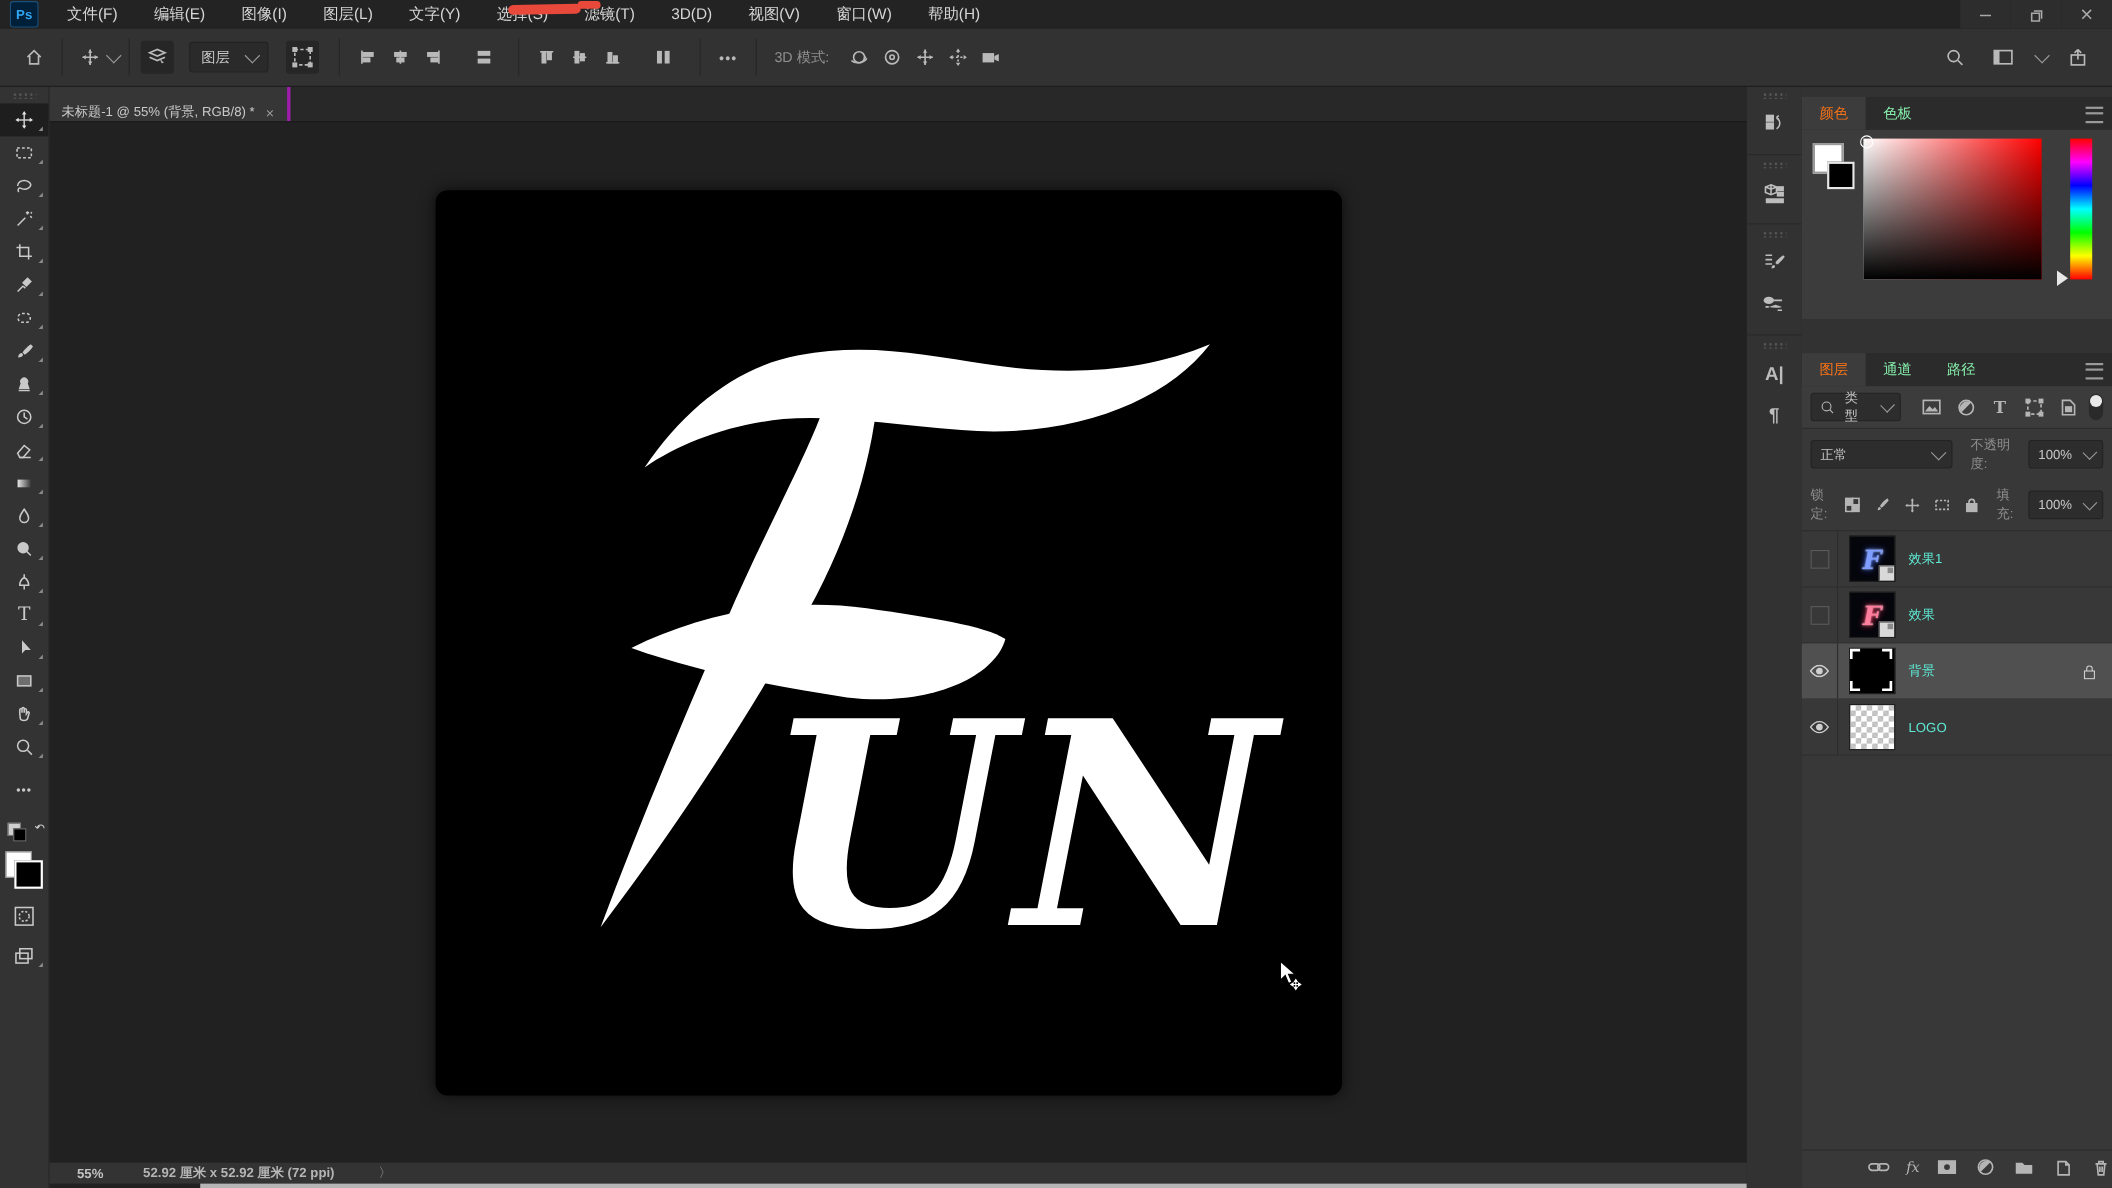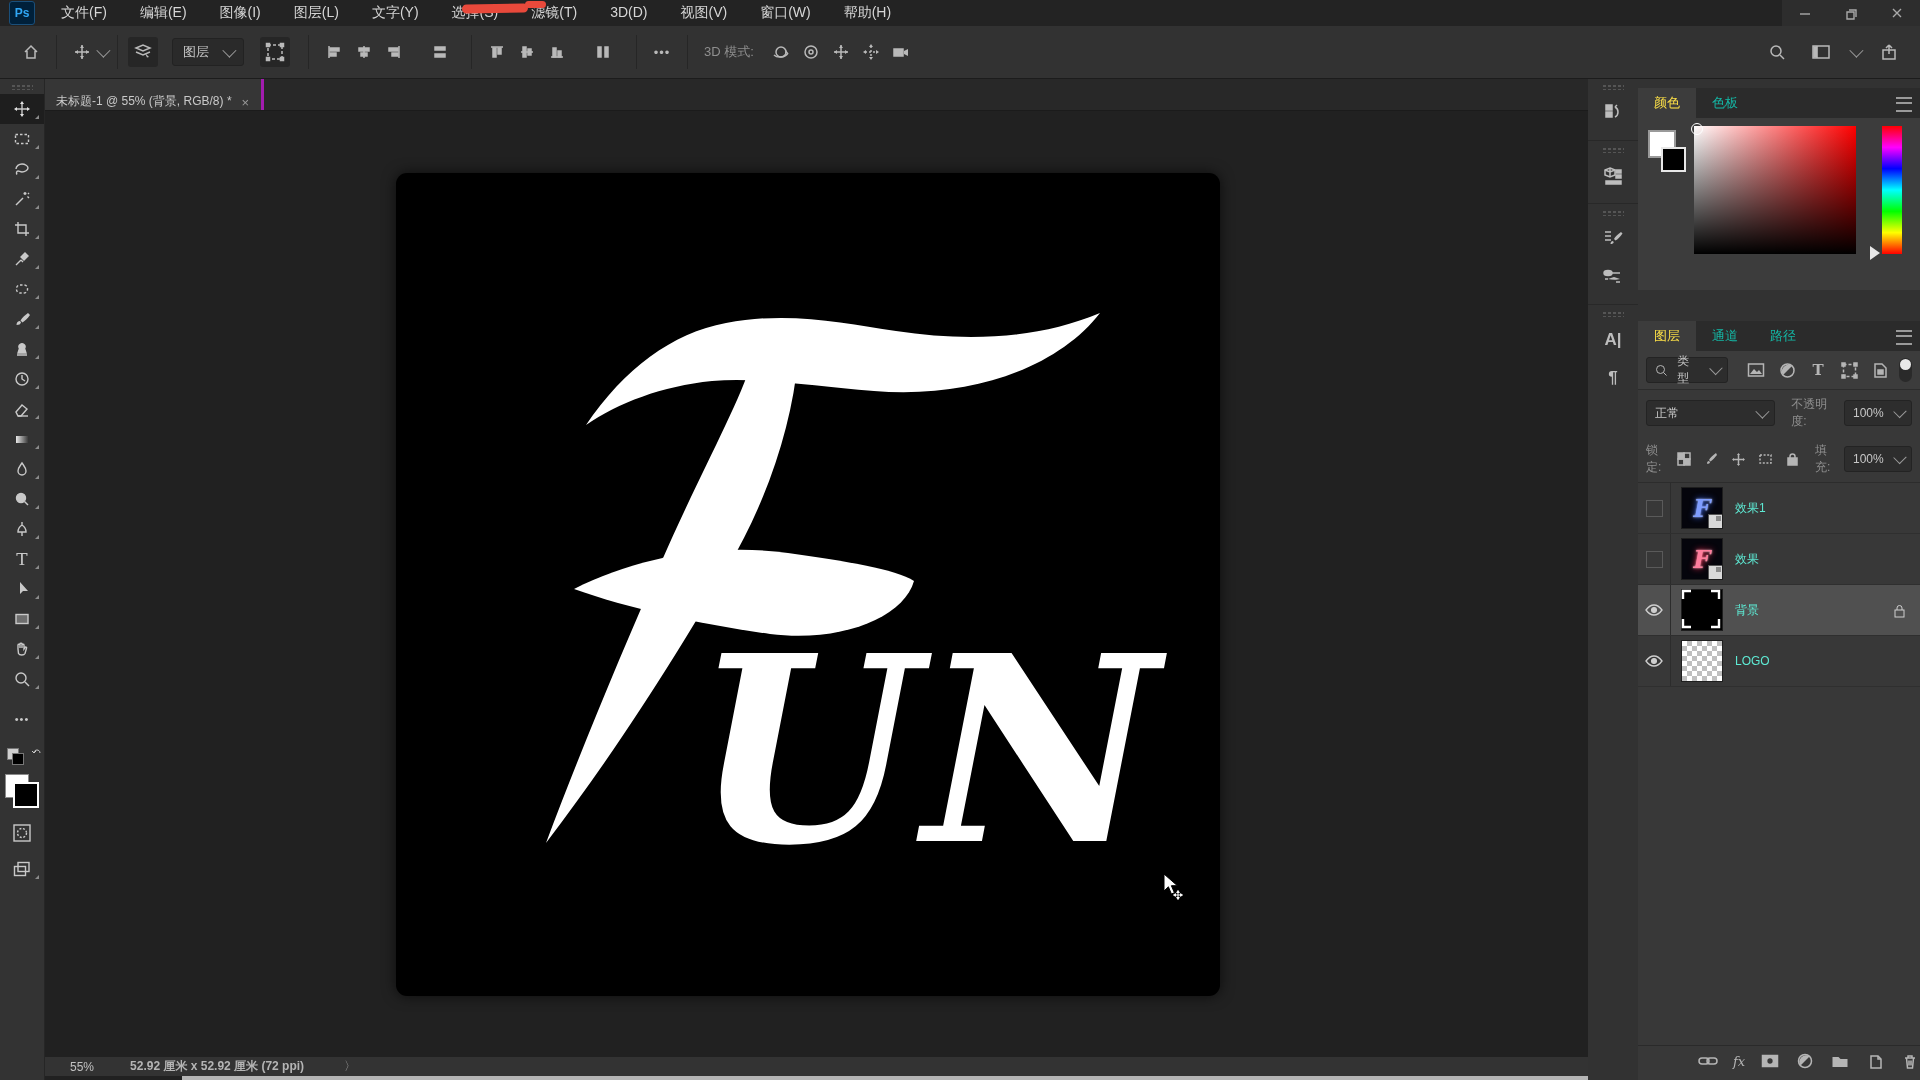--- a/index.html
+++ b/index.html
@@ -63,22 +63,22 @@
   .dock{position:absolute;left:1588px;top:78px;width:50px;height:1002px;background:#323232;
         border-right:1px solid #262626;display:flex;flex-direction:column;align-items:center;z-index:20;}
   .dock .group{width:100%;display:flex;flex-direction:column;align-items:center;
                border-bottom:1px solid #282828;padding-bottom:8px;}
   .dock-ic{width:40px;height:38px;display:flex;align-items:center;justify-content:center;color:#bdbdbd;}
   .dock-ic svg{stroke:#bdbdbd;fill:none;stroke-width:1.5;}
   .glyph-ic{font-size:17px;color:#bdbdbd;font-weight:bold;}
   
   .panels{position:absolute;left:1638px;top:78px;width:282px;height:1002px;background:#323232;z-index:20;}
   .ptabs{display:flex;height:30px;background:#2b2b2b;align-items:stretch;font-size:13px;position:relative;}
-  .ptab{padding:0 16px;display:flex;align-items:center;color:#14b8a6;}
-  .ptab.active{background:#3c3c3c;color:#fde047;}
+  .ptab{padding:0 16px;display:flex;align-items:center;color:#86efac;}
+  .ptab.active{background:#3c3c3c;color:#f97316;}
   .hamb{position:absolute;right:8px;top:9px;width:16px;height:11px;
         border-top:2px solid #9a9a9a;border-bottom:2px solid #9a9a9a;}
   .hamb::after{content:"";display:block;margin-top:2.5px;border-top:2px solid #9a9a9a;}
   .color-panel{background:#3c3c3c;padding-bottom:12px;}
   .color-body{position:relative;height:160px;}
   .cp-swatches{position:absolute;left:10px;top:12px;width:36px;height:40px;}
   .cp-swatches .fg{position:absolute;left:0;top:0;width:24px;height:24px;background:#fff;border:2px solid #9a9a9a;}
   .cp-swatches .bg{position:absolute;left:13px;top:17px;width:21px;height:21px;background:#000;border:2px solid #e8e8e8;}
   .sat-square{position:absolute;left:56px;top:8px;width:162px;height:128px;
       background:linear-gradient(to bottom,rgba(0,0,0,0),#000),linear-gradient(to right,#fff,#f00);}
@@ -473,21 +473,21 @@
             <text x="298" y="668" font-family="DejaVu Serif, Liberation Serif, serif" font-size="258" font-style="italic" font-weight="bold" letter-spacing="4">UN</text>
           </g>
         </svg>
       </div>
       <svg class="cursor" width="26" height="30">
         <path d="M4 2v17l4.4-4.2 3 7.2 3-1.3-3-7h6z" fill="#fff" stroke="#000" stroke-width="1"></path>
         <path d="M18 20v6M15 23h6M18 18.5l-1.3 2h2.6zM18 27.5l-1.3-2h2.6zM13.5 23l2-1.3v2.6zM22.5 23l-2-1.3v2.6z" stroke="#fff" fill="#fff" stroke-width="1"></path>
       </svg>
     </div>
     <div class="statusbar">
-      <span style="margin-left:26px;">55%</span>
+      <span style="margin-left:26px;font-weight:bold;">55%</span>
       <span style="margin-left:36px;color:#b5b5b5;font-weight:bold;">52.92 厘米 x 52.92 厘米 (72 ppi)</span>
       <span style="margin-left:40px;color:#9a9a9a;">〉</span>
     </div>
     <div class="bottomstrip"></div>
   </div>
 
   <div class="dock">
     <div class="group">
       <div class="grip"></div>
       <div class="dock-ic">

